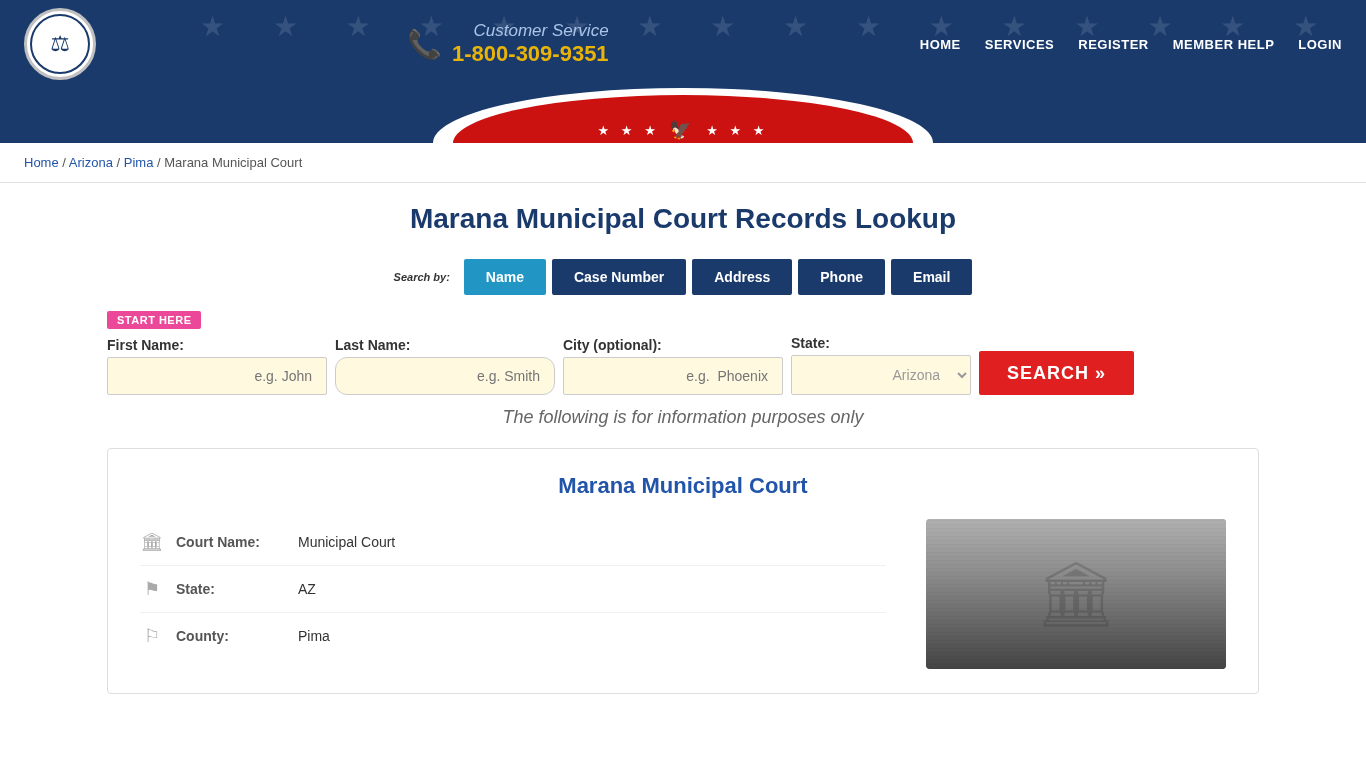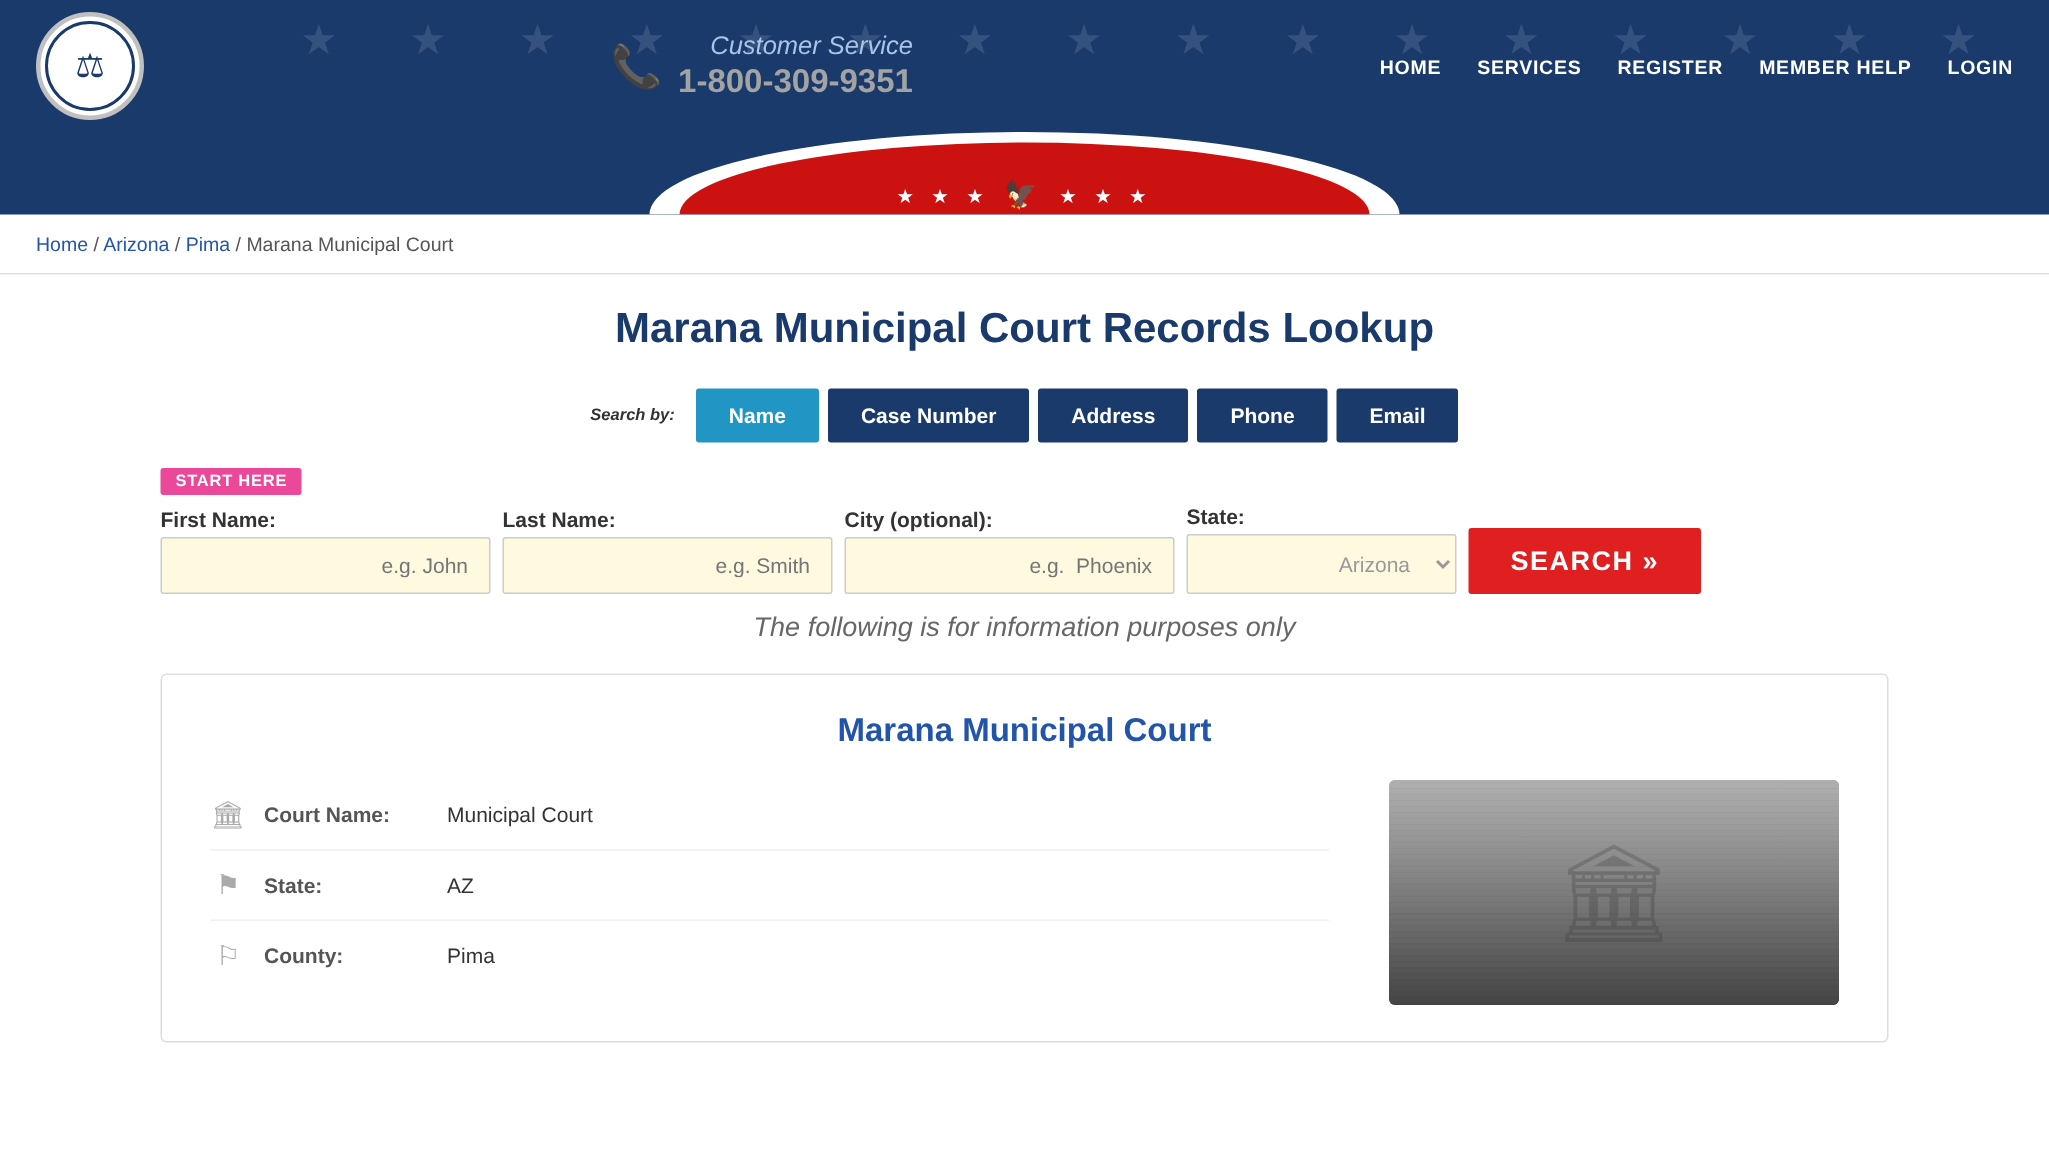--- a/index.html
+++ b/index.html
@@ -95,21 +95,21 @@
     }
     .phone-label {
       font-size: 17px;
       color: #aac4e8;
       font-style: italic;
       text-align: right;
     }
     .phone-number {
       font-size: 22px;
       font-weight: bold;
-      color: #a3a3a3;
+      color: #eab308;
     }
 
     .nav-links {
       display: flex;
       gap: 24px;
       align-items: center;
       position: relative;
       z-index: 1;
     }
     .nav-links a {
@@ -261,21 +261,21 @@
       border: 1px solid #ccc;
       background: #fff9e0;
       padding: 10px 14px;
       font-size: 14px;
       color: #999;
       border-radius: 2px;
       outline: none;
       text-align: right;
     }
     .input-first { width: 220px; }
-    .input-last { width: 220px; }
+    .input-last { width: 220px; border-radius: 12px; }
     .input-city { width: 220px; }
     .input-state { width: 180px; }
 
     .search-btn {
       background: #e02020;
       color: #fff;
       border: none;
       padding: 10px 28px;
       font-size: 18px;
       font-weight: bold;

